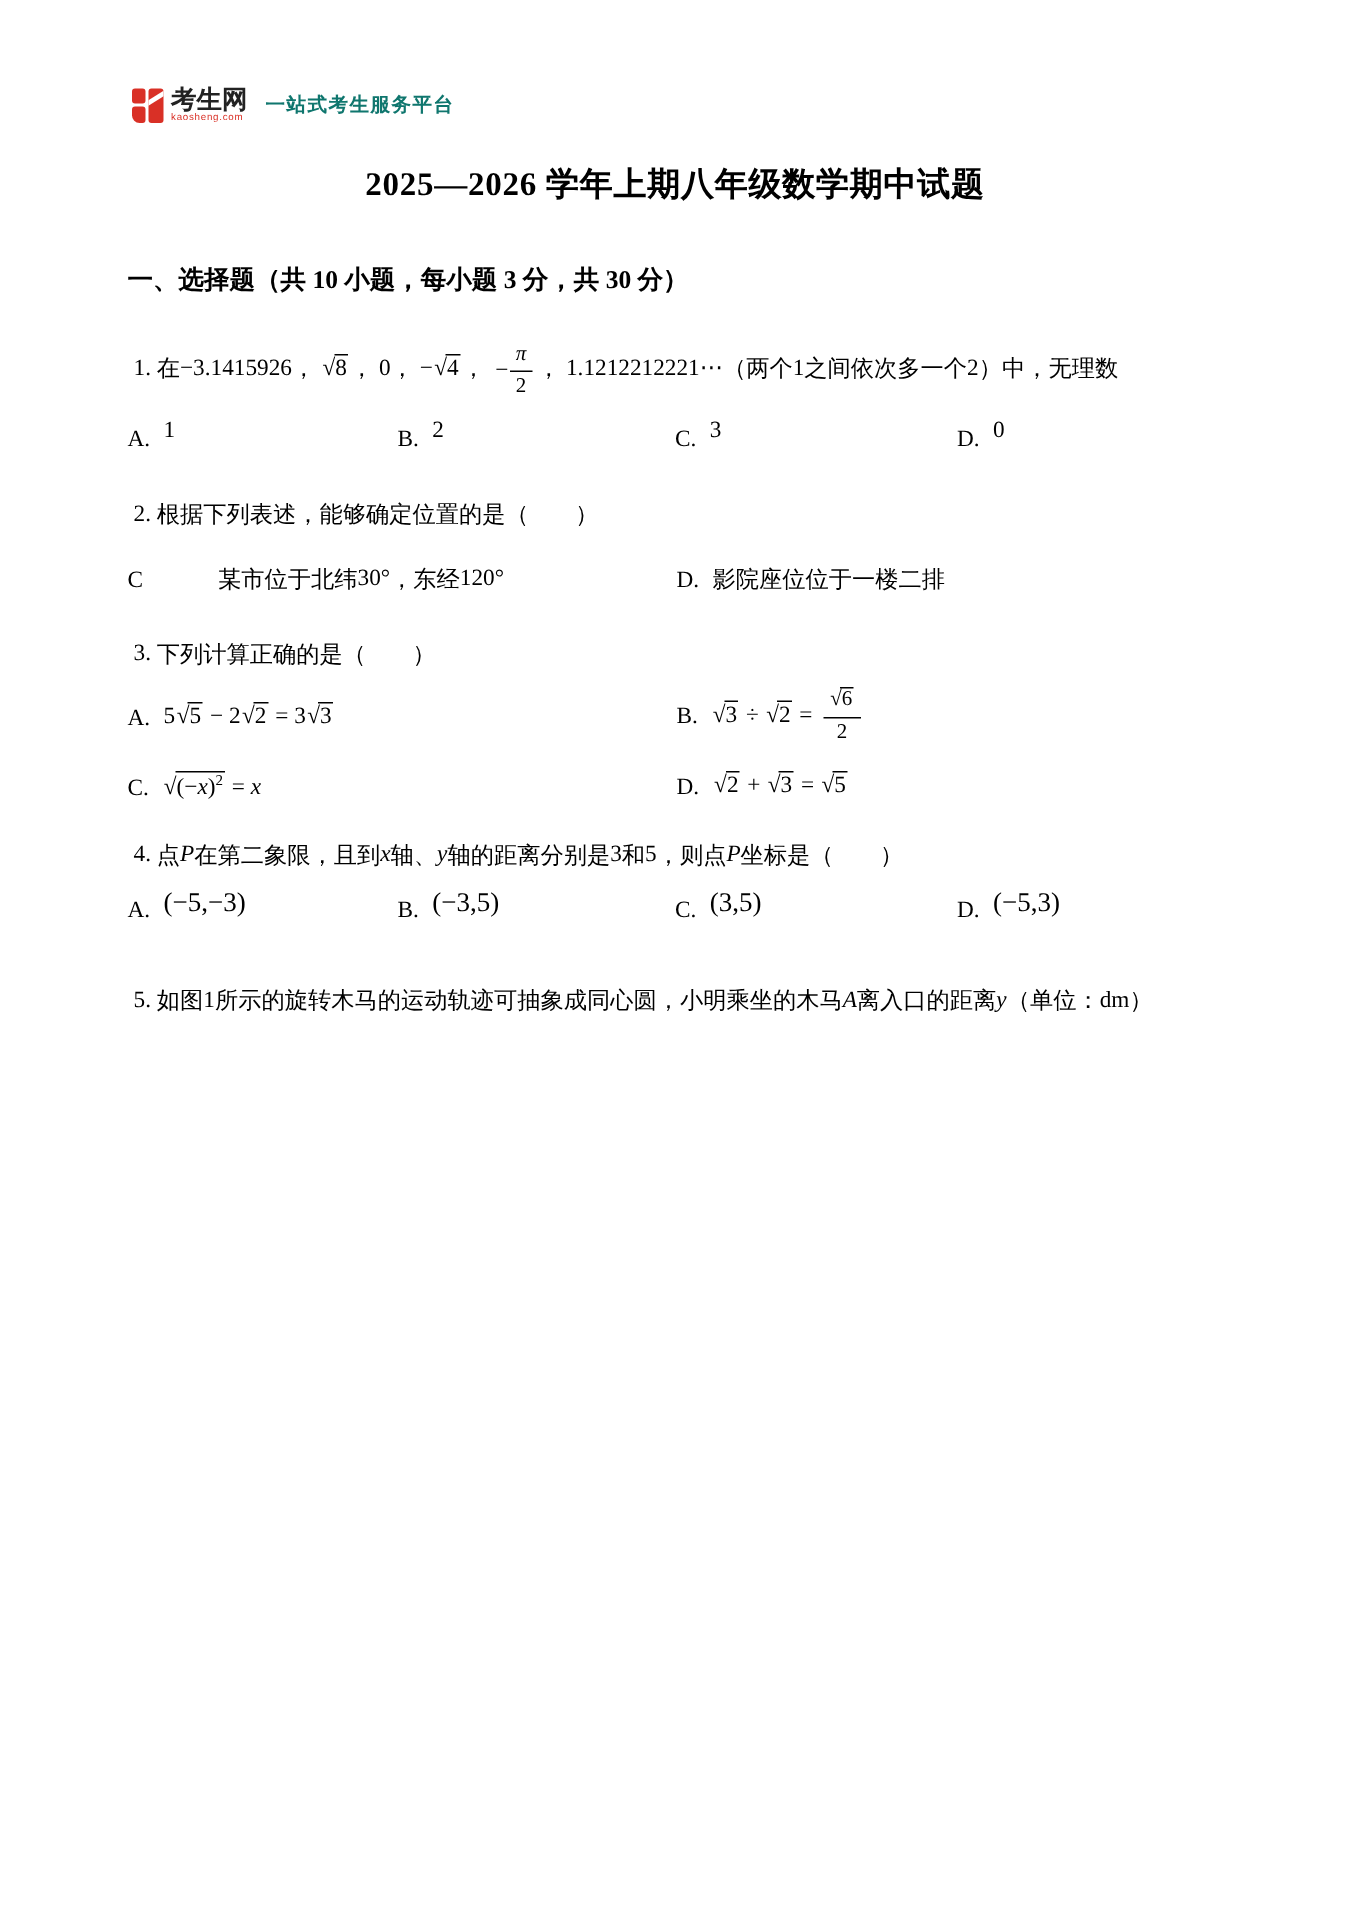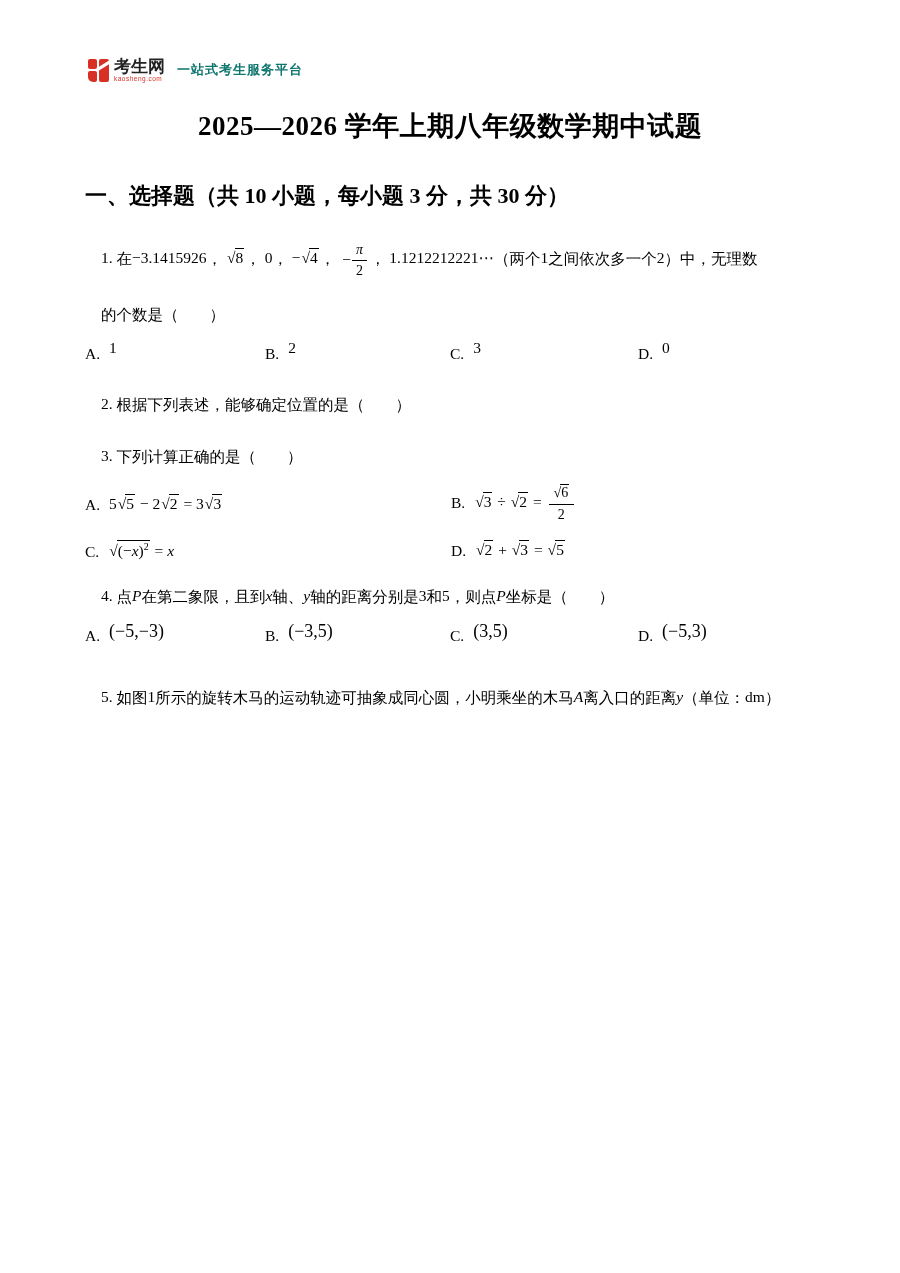--- a/index.html
+++ b/index.html
@@ -14,25 +14,25 @@
   .logo-icon .b2{left:0;top:12px;width:9px;height:11px;border-radius:2px 2px 2px 5px;}
   .logo-icon .b3{left:11px;top:0;width:10px;height:23px;overflow:hidden;}
   .logo-icon .b3::after{content:"";position:absolute;left:-3px;top:5px;width:16px;height:3px;background:#fff;transform:rotate(-32deg);}
   .logo-text{display:flex;flex-direction:column;margin-left:5px;line-height:1;}
   .logo-name{font-family:"Liberation Sans","DejaVu Sans",sans-serif;font-weight:700;font-size:17px;color:#222;}
   .logo-domain{font-family:"Liberation Sans","DejaVu Sans",sans-serif;font-size:6.5px;color:#d93026;letter-spacing:.5px;margin-top:1px;}
   .logo-tagline{font-family:"Liberation Sans","DejaVu Sans",sans-serif;font-size:13px;font-weight:700;color:#0f766e;margin-left:12px;letter-spacing:1px;}
 
   
   .content{position:absolute;left:85px;right:85px;top:108px;}
-  h1.title{margin:0;text-align:center;font-size:27px;font-weight:700;letter-spacing:.5px;}
-  h2.section{margin:37px 0 0 0;font-size:22px;font-weight:700;}
+  h1.title{margin:0;text-align:center;font-size:22px;font-weight:700;letter-spacing:.5px;}
+  h2.section{margin:37px 0 0 0;font-size:17px;font-weight:700;}
 
   
-  .qline{margin:16px;font-size:15.5px;line-height:1.55;white-space:nowrap;}
+  .qline{margin:4px;font-size:15.5px;line-height:1.55;white-space:nowrap;}
   .zh{}
   .mt{font-family:"Liberation Serif","DejaVu Serif",serif;position:relative;top:-1px;}
   .mi{font-family:"Liberation Serif","DejaVu Serif",serif;font-style:italic;position:relative;top:-1px;}
   sup.sup{font-size:10px;}
 
   .sqrt{white-space:nowrap;display:inline-block;position:relative;top:-1px;margin:0 1px;}
   .sqrt .rad{display:inline-block;}
   .sqrt .ovl{display:inline-block;border-top:1px solid #000;padding:0 1px;line-height:1.15;margin-left:-1px;}
   .sqrt .ovl .mt,.sqrt .ovl .mi{top:0;}
 
@@ -108,31 +108,34 @@
     <h2 class="section">一、选择题（共 10 小题，每小题 3 分，共 30 分）</h2>
 
     <div>
       <p class="qline m-q1l1"><span class="mt">1.  </span><span class="zh">在</span><span class="mt">−3.1415926</span><span class="zh">， </span><span class="sqrt"><span class="rad">√</span><span class="ovl"><span class="mt">8</span></span></span><span class="zh">， </span><span class="mt">0</span><span class="zh">， </span><span class="mt">−</span><span class="sqrt"><span class="rad">√</span><span class="ovl"><span class="mt">4</span></span></span><span class="zh">， </span><span class="frac">
             <span class="mt pre">−</span>
             <span class="stack">
               <span class="num"><span class="mi">π</span></span>
               <span class="den"><span class="mt">2</span></span>
             </span>
           </span><span class="zh">， </span><span class="mt">1.1212212221⋯</span><span class="zh">（两个</span><span class="mt">1</span><span class="zh">之间依次多一个</span><span class="mt">2</span><span class="zh">）中，无理数</span></p>
-      <p class="qline m-q1l2"><span class="zh">的个数是（　　）</span></p>
       <div class="opts4 m-q1op">
         <span class="opt"><span class="olabel">A.</span><span class="raised"><span class="mt">1</span></span></span>
         <span class="opt"><span class="olabel">B.</span><span class="raised"><span class="mt">2</span></span></span>
         <span class="opt"><span class="olabel">C.</span><span class="raised"><span class="mt">3</span></span></span>
         <span class="opt"><span class="olabel">D.</span><span class="raised"><span class="mt">0</span></span></span>
       </div>
     </div>
 
     <div>
       <p class="qline m-q2l1"><span class="mt">2.  </span><span class="zh">根据下列表述，能够确定位置的是（　　）</span></p>
+      <div class="opts2 m-q2cd">
+        <span class="opt gap-wide"><span class="olabel">C</span><span><span class="zh">某市位于北纬</span><span class="mt">30°</span><span class="zh">，东经</span><span class="mt">120°</span></span></span>
+        <span class="opt"><span class="olabel">D.</span><span><span class="zh">影院座位位于一楼二排</span></span></span>
+      </div>
     </div>
 
     <div>
       <p class="qline m-q3l1"><span class="mt">3.  </span><span class="zh">下列计算正确的是（　　）</span></p>
       <div class="opts2 m-q3ab">
         <span class="opt"><span class="olabel">A.</span><span><span class="mt">5</span><span class="sqrt"><span class="rad">√</span><span class="ovl"><span class="mt">5</span></span></span><span class="mt"> − 2</span><span class="sqrt"><span class="rad">√</span><span class="ovl"><span class="mt">2</span></span></span><span class="mt"> = 3</span><span class="sqrt"><span class="rad">√</span><span class="ovl"><span class="mt">3</span></span></span></span></span>
         <span class="opt"><span class="olabel">B.</span><span><span class="sqrt"><span class="rad">√</span><span class="ovl"><span class="mt">3</span></span></span><span class="mt"> ÷ </span><span class="sqrt"><span class="rad">√</span><span class="ovl"><span class="mt">2</span></span></span><span class="mt"> = </span><span class="frac">
                 <span class="stack">
                   <span class="num"><span class="sqrt"><span class="rad">√</span><span class="ovl"><span class="mt">6</span></span></span></span>
                   <span class="den"><span class="mt">2</span></span>

